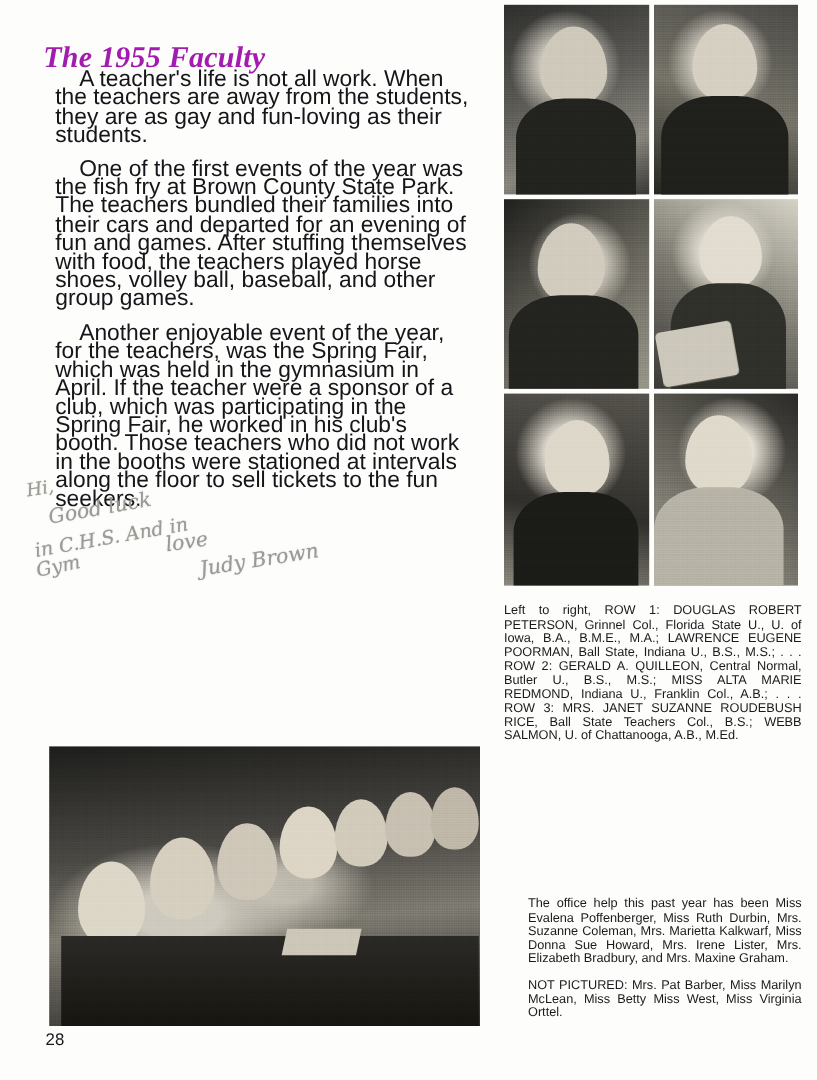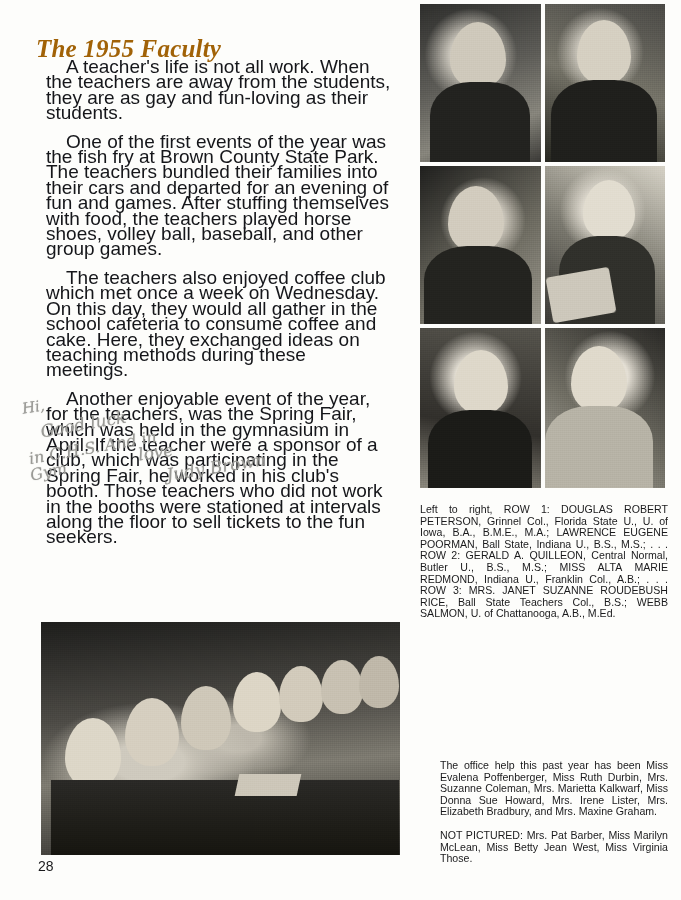--- a/index.html
+++ b/index.html
@@ -24,21 +24,21 @@
   
   .headline {
     position: absolute;
     left: 36px;
     top: 18px;
     font-family: "Liberation Serif", serif;
     font-style: italic;
     font-weight: bold;
     font-size: 25px;
     letter-spacing: 0.2px;
-    color: #a16207;
+    color: #a21caf;
   }
 
   
   .body-col {
     position: absolute;
     left: 46px;
     top: 59px;
     width: 345px;
   }
   .body-col p {
@@ -126,21 +126,21 @@
   
   .caption {
     position: absolute;
     font-size: 10.6px;
     line-height: 11.6px;
     color: #1a1a1c;
     text-align: justify;
   }
   #faculty-caption { left: 420px; top: 504px; width: 248px; }
   #office-caption  { left: 440px; top: 748px; width: 228px; }
-  #office-caption p { margin: 12px 0 10px 0; }
+  #office-caption p { margin: 0 0 10px 0; }
 
   
   .group-photo {
     position: absolute;
     left: 41px;
     top: 622px;
     width: 359px;
     height: 233px;
     background:
       radial-gradient(ellipse at 30% 60%, #cfcabe 0 10%, rgba(207,202,190,0) 30%),
@@ -162,21 +162,20 @@
 </head>
 <body>
 
 <div class="page">
 
   <h1 class="headline">The 1955 Faculty</h1>
 
   <div class="body-col">
     <p>A teacher's life is not all work.  When the teachers are away from the students, they are as gay and fun-loving as their students.</p>
     <p>One of the first events of the year was the fish fry at Brown County State Park.  The teachers bundled their families into their cars and departed for an evening of fun and games.  After stuffing themselves with food, the teachers played horse shoes, volley ball, baseball, and other group games.</p>
-    <p>The teachers also enjoyed coffee club which met once a week on Wednesday.  On this day, they would all gather in the school cafeteria to consume coffee and cake.  Here, they exchanged ideas on teaching methods during these meetings.</p>
     <p>Another enjoyable event of the year, for the teachers, was the Spring Fair, which was held in the gymnasium in April.  If the teacher were a sponsor of a club, which was participating in the Spring Fair, he worked in his club's booth.  Those teachers who did not work in the booths were stationed at intervals along the floor to sell tickets to the fun seekers.</p>
   </div>
 
   <div class="handwriting">
     <span class="hw hw1">Hi,</span>
     <span class="hw hw2">Good luck</span>
     <span class="hw hw3">in C.H.S. And in</span>
     <span class="hw hw4">Gym</span>
     <span class="hw hw5">love</span>
     <span class="hw hw6">Judy Brown</span>
@@ -245,18 +244,18 @@
     <div class="figure-shape" style="position:absolute; left:238px; top:44px; width:44px; height:56px; background:#d2cbbb;"></div>
     <div class="figure-shape" style="position:absolute; left:280px; top:38px; width:42px; height:54px; background:#c8c1b2;"></div>
     <div class="figure-shape" style="position:absolute; left:318px; top:34px; width:40px; height:52px; background:#bfb8a9;"></div>
     <div style="position:absolute; left:10px; top:158px; width:348px; height:75px; background:linear-gradient(180deg,#2a2926,#16150f);"></div>
     <div style="position:absolute; left:196px; top:152px; width:62px; height:22px; background:#cdc7b9; transform:skewX(-12deg);"></div>
     <div class="grain"></div>
   </div>
 
   <div class="caption" id="office-caption">
     <p>The office help this past year has been Miss Evalena Poffenberger, Miss Ruth Durbin, Mrs. Suzanne Coleman, Mrs. Marietta Kalkwarf, Miss Donna Sue Howard, Mrs. Irene Lister, Mrs. Elizabeth Bradbury, and Mrs. Maxine Graham.</p>
-    <p>NOT PICTURED: Mrs. Pat Barber, Miss Marilyn McLean, Miss Betty Jean West, Miss Virginia Those.</p>
+    <p>NOT PICTURED: Mrs. Pat Barber, Miss Marilyn McLean, Miss Betty Miss West, Miss Virginia Orttel.</p>
   </div>
 
   <div class="page-number">28</div>
 
 </div>
 
 </body></html>

